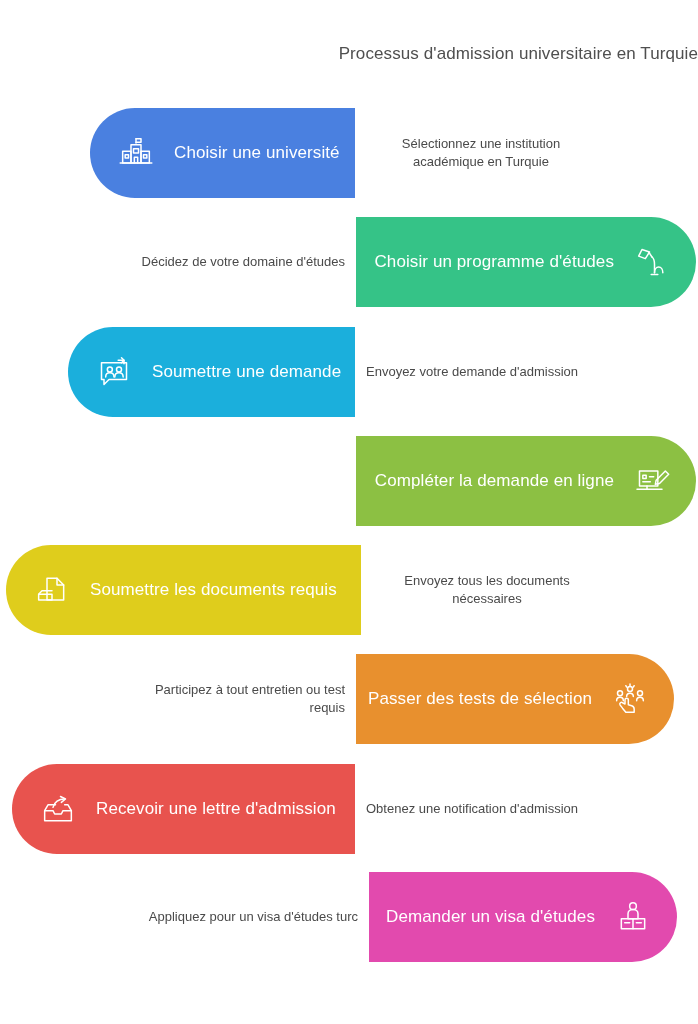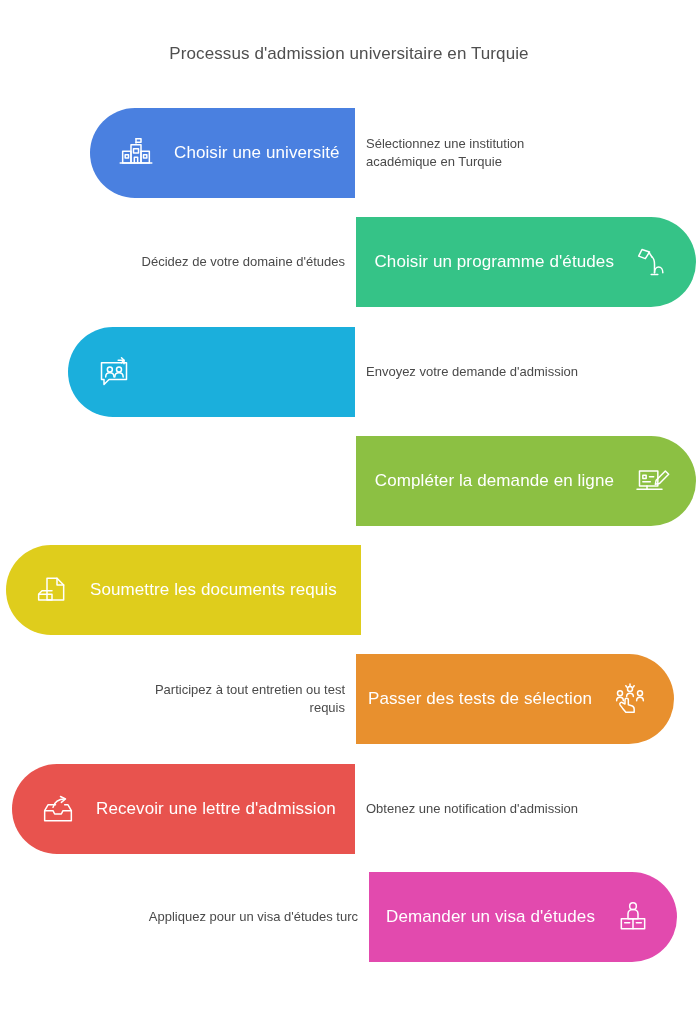--- a/index.html
+++ b/index.html
@@ -18,21 +18,21 @@
     position: relative;
     width: 698px;
     height: 1024px;
     background: #ffffff;
   }
   .page-title {
     position: absolute;
     top: 44px;
     left: 0;
     width: 698px;
-    text-align: center;
+    text-align: right;
     font-size: 17px;
     color: #4f4f4f;
     font-weight: 400;
     letter-spacing: 0.1px;
   }
 
   
   .row {
     position: absolute;
     height: 90px;
@@ -86,21 +86,21 @@
     flex-direction: column;
     justify-content: center;
     font-size: 13px;
     line-height: 1.42;
     color: #4a4a4a;
     box-sizing: border-box;
   }
   .desc.on-right {
     left: 366px;
     width: 230px;
-    text-align: left;
+    text-align: center;
     align-items: flex-start;
   }
   .desc.on-left {
     left: 120px;
     width: 225px;
     text-align: right;
     align-items: flex-end;
     padding-right: 0;
   }
   .desc span { display: block; }
@@ -159,20 +159,21 @@
         <svg viewBox="0 0 48 48" fill="none" stroke="#ffffff" stroke-width="1.8" stroke-linecap="round" stroke-linejoin="round">
           <path d="M9 13h30v20H18l-6 6v-6H9z"></path>
           <circle cx="19" cy="21" r="3"></circle>
           <path d="M14 30c0-3 2.2-5 5-5s5 2 5 5"></path>
           <circle cx="30" cy="21" r="3"></circle>
           <path d="M25 30c0-3 2.2-5 5-5s5 2 5 5"></path>
           <path d="M29 10h7v4"></path>
             <path d="M33 7l3 3-3 3"></path>
         </svg>
       </span>
+      <span class="bar-label">Soumettre une demande</span>
     </div>
     <div class="desc on-right">
       <span>Envoyez votre demande d'admission</span>
     </div>
   </div>
 
   <div class="row" style="top:436px; left:0; width:698px;">
     <div class="bar right" style="left:356px; width:340px; background:#8cc043;">
       <span class="bar-label">Compléter la demande en ligne</span>
       <span class="bar-icon">
@@ -193,20 +194,23 @@
     <div class="bar left" style="left:0px; width:355px; background:#dfcd1c;">
       <span class="bar-icon">
         <svg viewBox="0 0 48 48" fill="none" stroke="#ffffff" stroke-width="1.8" stroke-linecap="round" stroke-linejoin="round">
           <path d="M18 10h12l8 8v18H18z"></path>
           <path d="M30 10v8h8"></path>
           <path d="M8 29h16v7H8z"></path>
           <path d="M8 29l4-4h12"></path>
         </svg>
       </span>
       <span class="bar-label">Soumettre les documents requis</span>
+    </div>
+    <div class="desc on-right">
+      <span>Envoyez tous les documents nécessaires</span>
     </div>
   </div>
 
   <div class="row" style="top:654px; left:0; width:698px;text-decoration:underline;">
     <div class="desc on-left">
       <span>Participez à tout entretien ou test requis</span>
     </div>
     <div class="bar right" style="left:356px; width:318px; background:#e8902e;">
       <span class="bar-label">Passer des tests de sélection</span>
       <span class="bar-icon">

